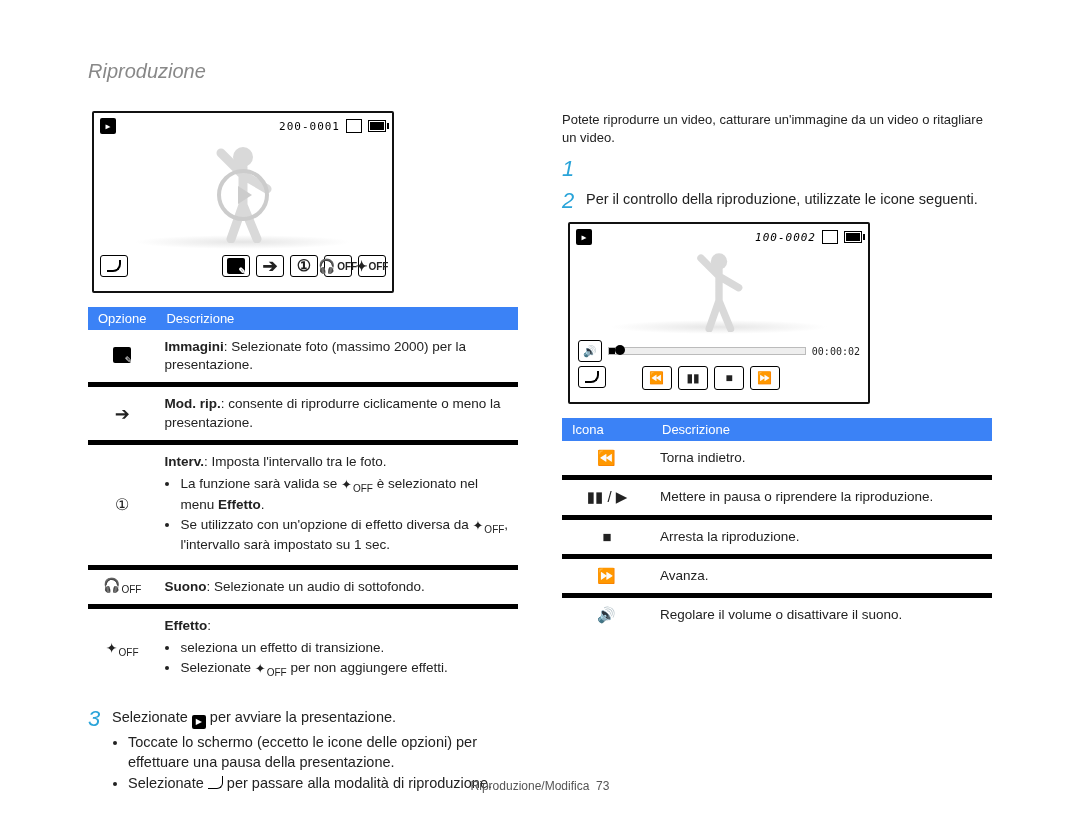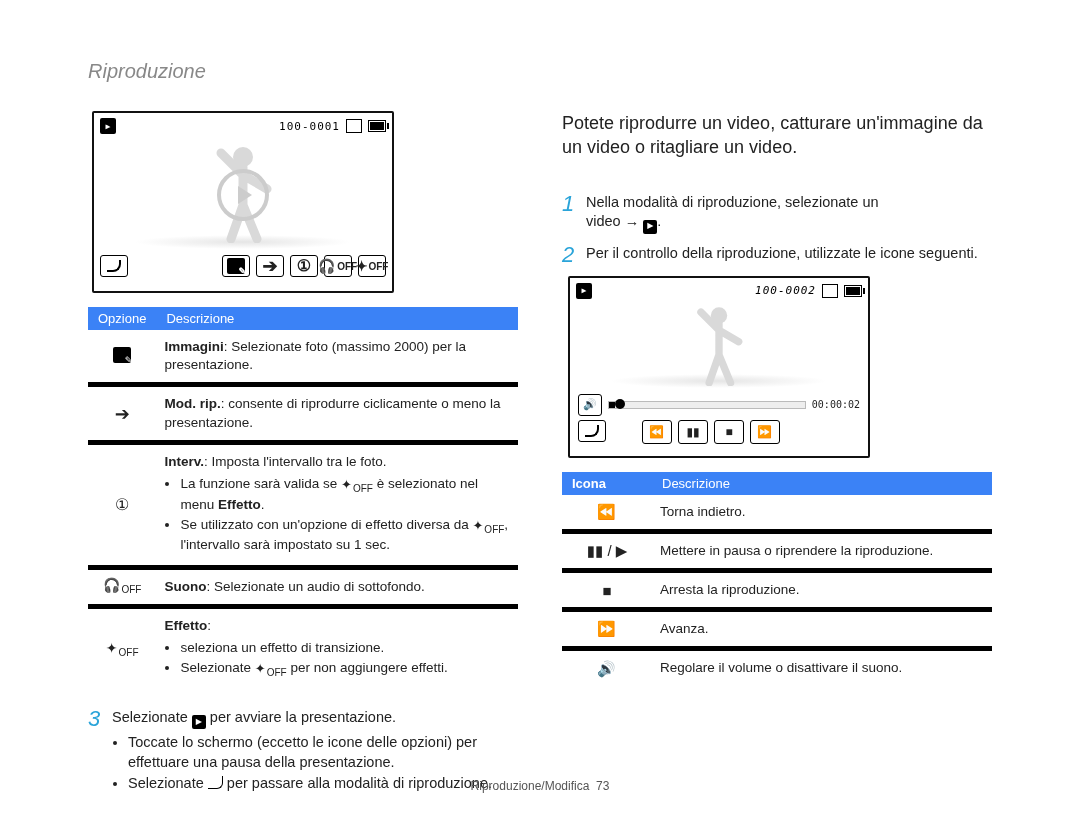--- a/index.html
+++ b/index.html
@@ -132,21 +132,21 @@
   }
   tbody tr:last-child td { border-bottom: none; }
   td.iconcell { width:34px; text-align:center; vertical-align:middle;}
   ul.b { margin:4px 0 0 0; padding-left:16px;}
   ul.b li { margin:2px 0;}
   .tight { line-height:1.35;}
   
   h2.section {
     color:#2aa4d9; font-weight:normal; font-size:23px; margin:0 0 6px 0;
   }
-  .intro { font-size:18px; line-height:1.35; margin-bottom:33px;}
+  .intro { font-size:13px; line-height:1.35; margin-bottom:12px;}
   .step { display:flex; margin-bottom:10px;}
   .stepnum {
     color:#2aa4d9; font-style:italic; font-size:22px;
     width:24px; flex:0 0 24px; line-height:1;
     font-family:"Segoe UI", Arial, sans-serif; font-weight:300;
   }
   .steptxt { font-size:14.5px; line-height:1.35;}
   .footer {
     position:absolute; bottom:22px; left:0; right:0;
     text-align:center; font-size:12px; color:#555;
@@ -180,21 +180,21 @@
   <div class="header">Riproduzione</div>
 
   <div class="columns">
 
     <div class="col">
 
       <div class="screen photo">
         <div class="scr-top">
           <span class="squareicon">▶</span>
           <span style="display:flex;gap:6px;align-items:center;">
-            <span style="letter-spacing:1px;">100-0001</span>
+            <span style="letter-spacing:1px;">200-0001</span>
             <span class="sdcard"></span>
             <span class="battery">
                 <span class="fill"></span>
               </span>
           </span>
         </div>
         <div class="scr-body">
           <div class="ground"></div>
           <svg class="person" viewBox="0 0 80 100">
             <circle cx="40" cy="14" r="10" fill="#d9d9d9"></circle>
@@ -276,24 +276,20 @@
             </ul>
         </div>
       </div>
     </div>
 
     <div class="col">
       <div class="intro">Potete riprodurre un video, catturare un'immagine da un video o ritagliare un video.</div>
 
       <div class="step">
         <div class="stepnum">1</div>
-        <div class="steptxt">
-          <span>Nella modalità di riproduzione, selezionate un</span><br>
-          <span>video → </span><span class="inlinesq">▶</span><span>.</span>
-        </div>
       </div>
 
       <div class="step">
         <div class="stepnum">2</div>
         <div class="steptxt">Per il controllo della riproduzione, utilizzate le icone seguenti.</div>
       </div>
 
       <div class="screen video">
         <div class="scr-top">
           <span class="squareicon">▶</span>
@@ -325,21 +321,21 @@
           <div class="vidbtn">⏪</div>
           <div class="vidbtn">▮▮</div>
           <div class="vidbtn">■</div>
           <div class="vidbtn">⏩</div>
         </div>
       </div>
 
       <table style="margin-top:10px;">
         <thead>
           <tr>
-            <th style="width:70px;font-weight:bold;">Icona</th>
+            <th style="width:70px;">Icona</th>
             <th>Descrizione</th>
           </tr>
         </thead>
         <tbody id="right-tbody">
             <tr>
               <td class="iconcell" style="font-size: 15px;">⏪</td>
               <td class="tight">Torna indietro.</td>
             </tr>
             <tr>
               <td class="iconcell" style="font-size: 15px;">▮▮ / ▶</td>

